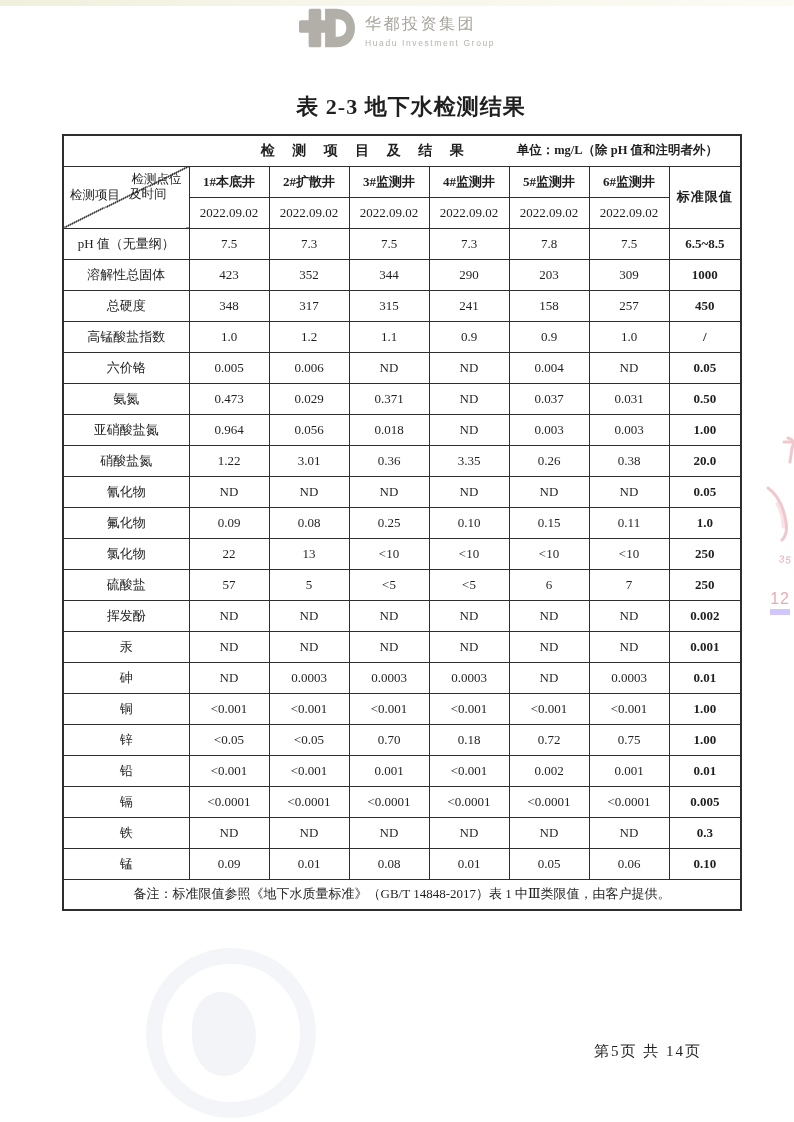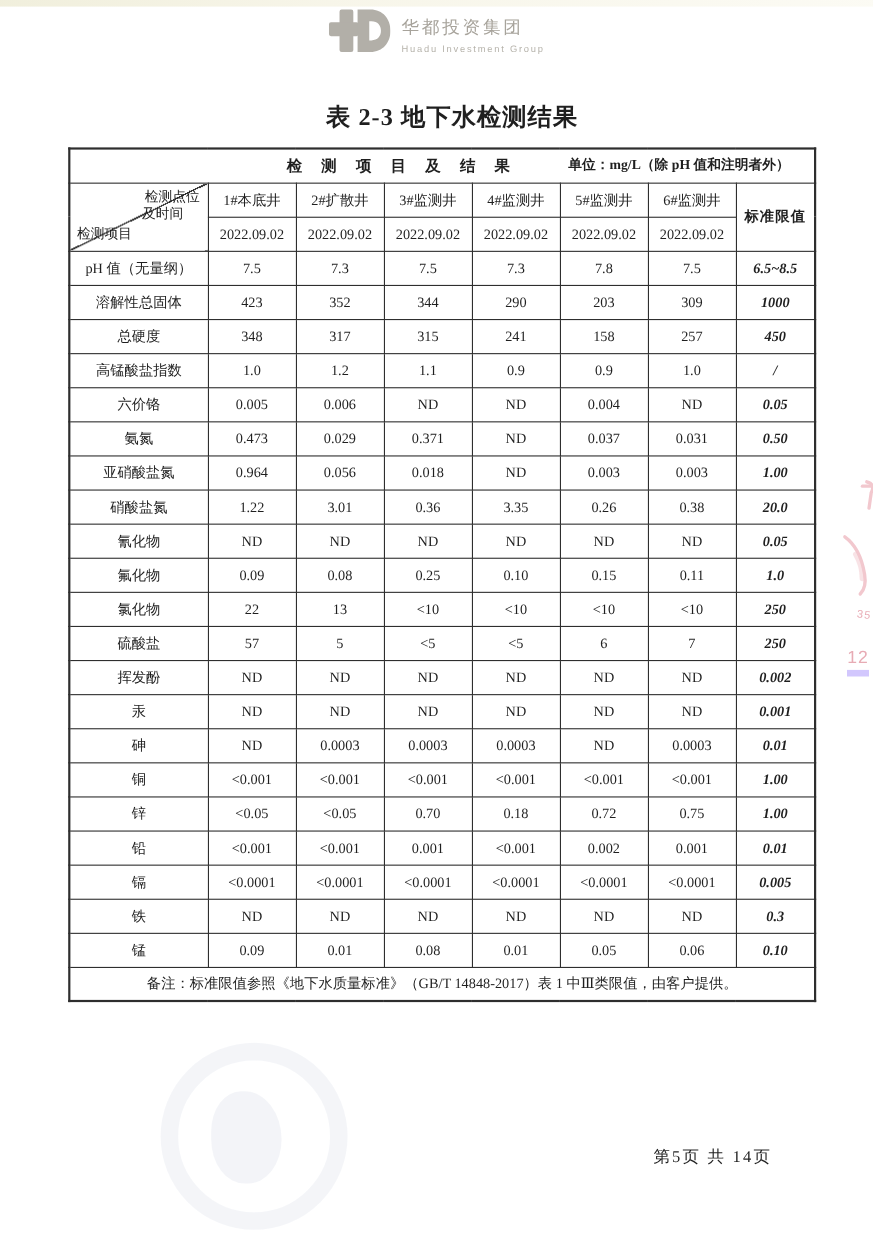--- a/index.html
+++ b/index.html
@@ -35,27 +35,27 @@
   .banner-flex { display:flex; align-items:center; justify-content:flex-end;
     padding-right:20px; gap:46px; }
   .banner-title { font-weight:bold; font-size:14px; letter-spacing:7px; white-space:nowrap; }
   .banner-unit { font-weight:bold; font-size:12.5px; white-space:nowrap; }
 
   td.corner { position:relative; height:70px; padding:0;
     background:linear-gradient(to bottom right, transparent 49.4%, #2e2e2e 49.4%, #2e2e2e 50.6%, transparent 50.6%); }
   .corner-tr { position:absolute; top:5px; right:7px; text-align:right;
     font-size:12.5px; line-height:15px; }
   .corner-tr .indent { margin-right:15px; }
-  .corner-bl { position:absolute; bottom:7px; left:6px; font-size:12.5px; }
-
-  td.well-head { height:35px; font-size:13.5px; }
+  .corner-bl { position:absolute; bottom:24px; left:6px; font-size:12.5px; }
+
+  td.well-head { height:35px; font-size:13.5px;font-weight:bold; }
   td.date-cell { height:35px; font-size:13px; }
   td.limit-head { font-weight:bold; font-size:14px; letter-spacing:1px; }
   td.param { font-size:13.5px; }
-  td.limit { font-weight:bold;font-style:italic; }
+  td.limit { font-weight:bold; }
   td.note { text-align:left; font-size:13px; height:36px; padding:4px 6px 10px 8px;border-radius:11px; }
 
   
   .stamp-frag { position:absolute; top:430px; right:0; width:56px; height:210px;
     pointer-events:none; }
   .side-mark { position:absolute; color:#e08f9c; opacity:.75;
     font-family:"Liberation Sans","DejaVu Sans",sans-serif; font-size:10px; letter-spacing:1px; }
   .side-mark.m1 { top:124px; right:2px; transform:rotate(8deg); }
   .side-mark.m2 { top:160px; right:4px; font-size:16px; border-bottom:6px solid #c4b5fd; padding-bottom:1px; }
 

